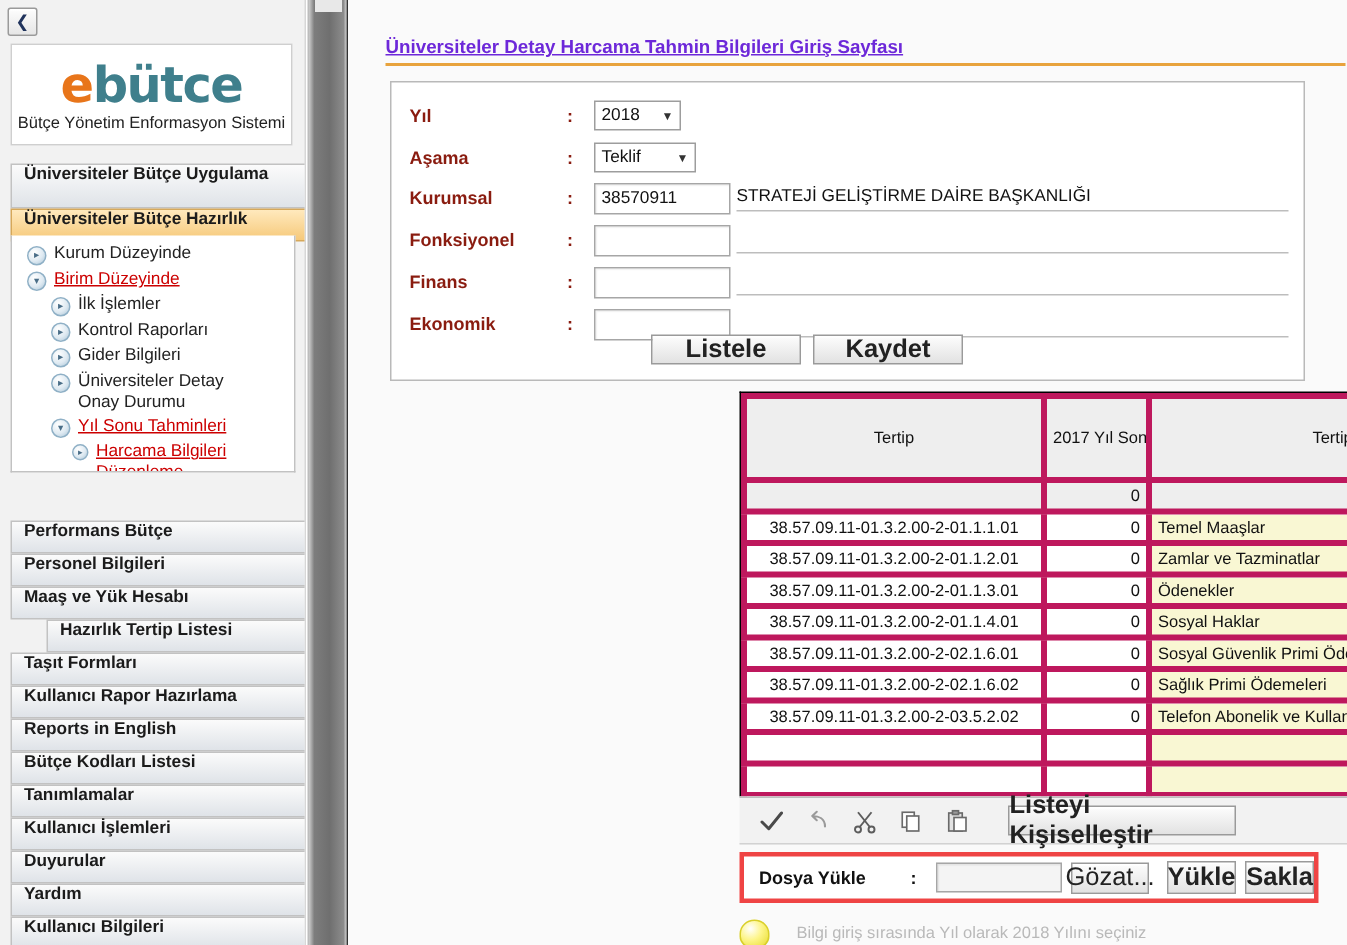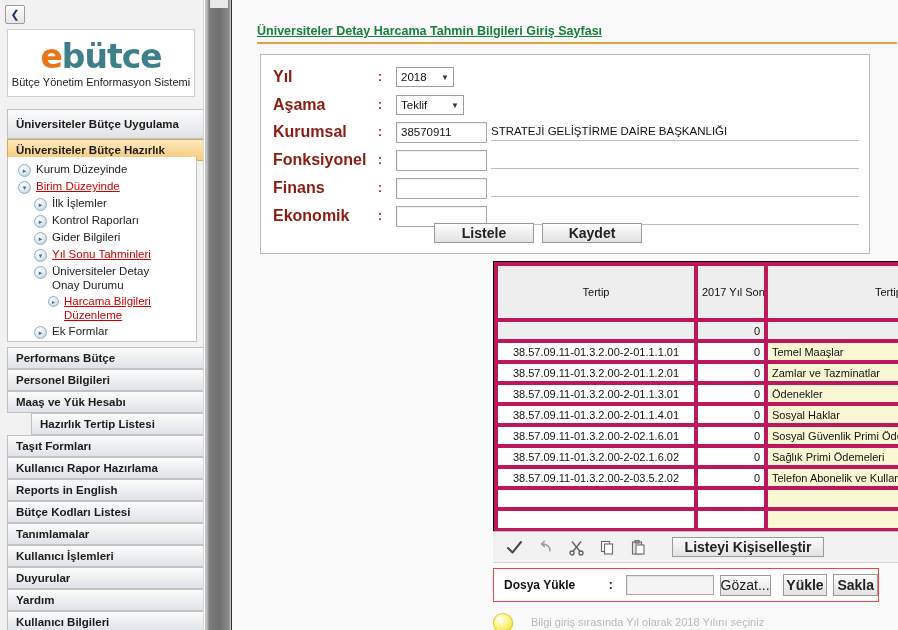--- a/index.html
+++ b/index.html
@@ -42,32 +42,32 @@
   #logo-word .rest { color:#3f7f8c; }
   #logo-tag {
     font-size:11px; color:#222; margin-top:3px; white-space:nowrap;
   }
 
   .acc {
     position:absolute; left:7px; width:226px;
     border:1px solid #c2c2c2;
     font-size:11.5px; font-weight:bold; color:#1b1b1b;
     background: linear-gradient(#fbfbfb,#dfe3e8);
-    display:flex; align-items:center; justify-content:space-between;
+    display:flex; align-items:flex-start; justify-content:space-between;
     padding:0 6px 0 8px;
     cursor:pointer;
   }
   .acc.active {
     background: linear-gradient(#ffe9bd,#f6c97a);
     border-color:#d6a85a;
   }
   .acc .chev { color:#6b6b6b; font-size:11px; }
 
   #tree {
-    position:absolute; left:7px; top:157px; width:190px; height:185px;
+    position:absolute; left:7px; top:157px; width:190px; height:158px;
     background:#ffffff; border:1px solid #c2c2c2; border-top:none;
     padding:5px 4px 4px 6px;
     overflow:hidden;
   }
   .tnode { display:flex; align-items:flex-start; margin-bottom:2px; }
   .tnode .bul {
     flex:0 0 auto; width:13px; height:13px; border-radius:50%;
     background: radial-gradient(circle at 35% 30%, #ffffff 0%, #dfeaf2 55%, #a9c4d6 100%);
     border:1px solid #8fb0c6;
     margin-right:5px; margin-top:2px;
@@ -91,36 +91,36 @@
   
   #content {
     position:absolute; left:231px; top:0; width:667px; height:630px;
     background:#ffffff; border-left:1px solid #333;
     overflow:hidden;
   }
   #content-inner { position:absolute; left:0; top:0; width:667px; height:630px; background:#fafafa; }
 
   #page-title {
     position:absolute; left:25px; top:24px;
-    font-size:12.5px; font-weight:bold; color:#15803d;
+    font-size:12.5px; font-weight:bold; color:#6d28d9;
     text-decoration:underline;
     white-space:nowrap;
   }
   #title-rule {
     position:absolute; left:25px; top:42px; width:640px; height:2px;
     background:#e8a33d;
   }
 
   
   #criteria {
     position:absolute; left:28px; top:54px; width:610px; height:200px;
     background:#ffffff; border:1px solid #b9b9b9;
   }
   .frow { position:absolute; left:12px; height:22px; display:flex; align-items:center; }
-  .flabel { width:105px; font-size:16px; font-weight:bold; color:#8a1c10; }
+  .flabel { width:105px; font-size:12px; font-weight:bold; color:#8a1c10; }
   .fcolon { width:18px; font-size:12px; font-weight:bold; color:#8a1c10; }
   .fselect {
     height:20px; border:1px solid #9d9d9d; background:#ffffff;
     font-size:11.5px; color:#111; padding:0 4px;
     display:flex; align-items:center; justify-content:space-between;
     cursor:pointer;
   }
   .fselect .caret { margin-left:8px; font-size:8px; color:#333; }
   .finput {
     height:21px; width:91px; border:1px solid #a6a6a6; background:#ffffff;
@@ -128,21 +128,21 @@
     box-shadow: inset 1px 1px 1px rgba(0,0,0,0.06);
   }
   .fdesc {
     position:absolute; font-size:11.5px; color:#111;
     border-bottom:1px solid #bdbdbd; height:17px; line-height:15px;
     white-space:nowrap; overflow:hidden;
   }
   .btn {
     border:1px solid #9a9a9a;
     background: linear-gradient(#fdfdfd,#e2e2e2);
-    font-size:14px; font-weight:bold; color:#222;
+    font-size:17px; font-weight:bold; color:#222;
     display:flex; align-items:center; justify-content:center;
     cursor:pointer;
     box-shadow: inset 0 1px 0 #ffffff;
   }
 
   
   #grid-wrap {
     position:absolute; left:261px; top:261px; width:637px; height:302px;
   }
   #grid-box {
@@ -174,21 +174,21 @@
   }
   .tbicon {
     width:22px; height:22px; display:flex; align-items:center; justify-content:center;
     cursor:pointer; color:#555;
   }
   #customize-btn { margin-left:14px; width:152px; height:20px; }
 
   
   #upload-box {
     position:absolute; left:261px; top:568px; width:386px; height:34px;
-    background:#ffffff; border:1px solid #ef4444;
+    background:#ffffff; border:3px solid #ef4444;
     display:flex; align-items:center; padding-left:10px; gap:0;
   }
   #upload-label { font-size:12px; font-weight:bold; color:#111; width:108px; }
   #upload-colon { font-size:12px; font-weight:bold; color:#111; width:18px; }
   #upload-input {
     width:90px; height:20px; border:1px solid #a6a6a6; background:#f4f4f4;
     box-shadow: inset 1px 1px 1px rgba(0,0,0,0.07);
   }
   #browse-btn { width:52px; height:21px; margin-left:6px; font-weight:normal; }
   #upload-btn { width:46px; height:22px; margin-left:12px; }
@@ -296,27 +296,27 @@
           <span class="lbl">İlk İşlemler</span>
         </div>
         <div class="tnode d2">
           <span class="bul">▸</span>
           <span class="lbl">Kontrol Raporları</span>
         </div>
         <div class="tnode d2">
           <span class="bul">▸</span>
           <span class="lbl">Gider Bilgileri</span>
         </div>
+        <div class="tnode d2">
+          <span class="bul">▸</span>
+          <span class="lbl" style="width: 120px; white-space: normal;">Üniversiteler Detay Onay Durumu</span>
+        </div>
         <div class="tnode d2 link">
           <span class="bul">▾</span>
           <span class="lbl">Yıl Sonu Tahminleri</span>
-        </div>
-        <div class="tnode d2">
-          <span class="bul">▸</span>
-          <span class="lbl" style="width: 120px; white-space: normal;">Üniversiteler Detay Onay Durumu</span>
         </div>
         <div class="tnode d3 link">
           <span class="bul" style="width: 11px; height: 11px; font-size: 6px;">▸</span>
           <span class="lbl" style="width: 100px; white-space: normal;">Harcama Bilgileri Düzenleme</span>
         </div>
         <div class="tnode d2">
           <span class="bul">▸</span>
           <span class="lbl">Ek Formlar</span>
         </div>
       </div>

